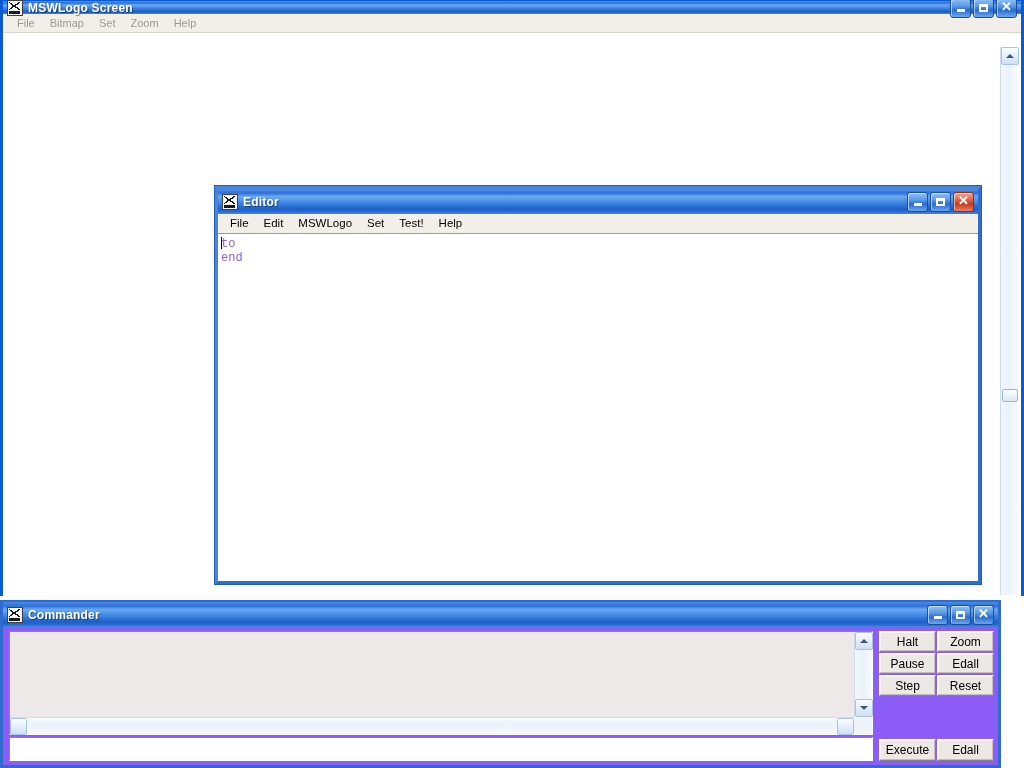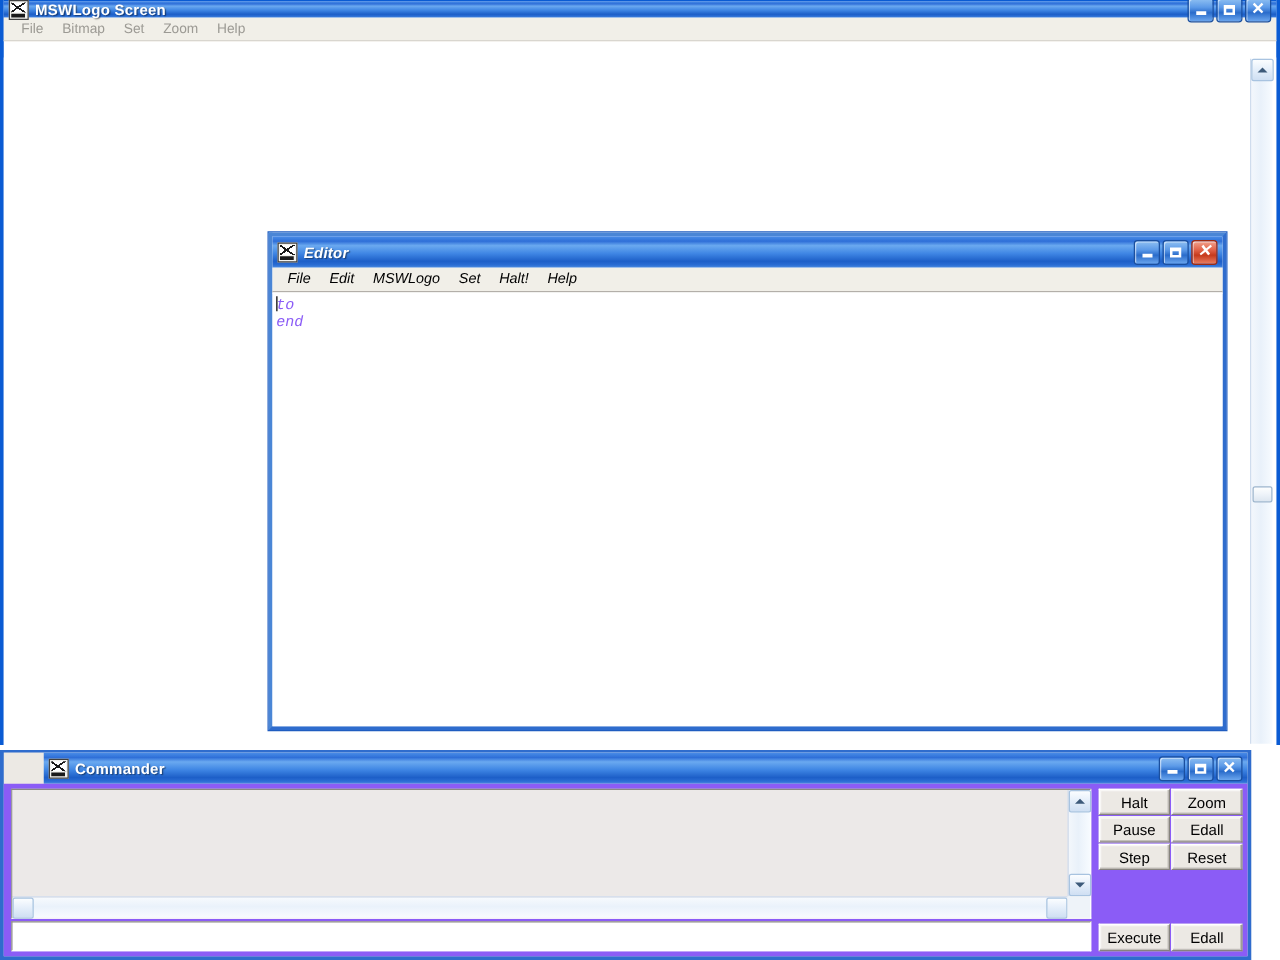--- a/index.html
+++ b/index.html
@@ -164,21 +164,20 @@
 
   
   #editor-window {
     position: absolute;
     left: 212px; top: 186px;
     width: 766px; height: 398px;
     background: #ffffff;
     border: 3px solid;
     border-color: #4a86d6 #2f6ccd #2f6ccd #4a86d6;
     box-shadow: 0 0 0 1px #1f5cc0;
-    font-style: italic;
   }
   #editor-window .titlebar {
     height: 25px;
     border-top: 0;
   }
   #editor-window .title-text { font-size: 12px; }
   #editor-menubar {
     height: 20px;
     background: #f1efe8;
     border-bottom: 1px solid #9e9b94;
@@ -208,21 +207,20 @@
   }
 
   
   #commander-window {
     position: absolute;
     left: 0; top: 600px;
     width: 1001px; height: 168px;
     background: #ece9e4;
     border: 3px solid #2f6ccd;
     border-top-width: 2px;
-    padding-left: 32px;
   }
   #commander-window .titlebar {
     height: 25px;
     border-top: 0;
   }
   #commander-body {
     position: absolute;
     left: 0; top: 25px; right: 0; bottom: 0;
     background: #8b5cf6;
     display: flex;
@@ -384,21 +382,21 @@
             </span>
         </div>
       </div>
     </div>
 
     <div id="editor-menubar">
       <div class="menu-item">File</div>
       <div class="menu-item">Edit</div>
       <div class="menu-item">MSWLogo</div>
       <div class="menu-item">Set</div>
-      <div class="menu-item">Halt!</div>
+      <div class="menu-item">Test!</div>
       <div class="menu-item">Help</div>
     </div>
 
     <div id="editor-text"><span class="caret"></span><span>to
 end</span></div>
   </div>
 </div>
 
 <div id="commander-window">
   <div class="titlebar inner">

